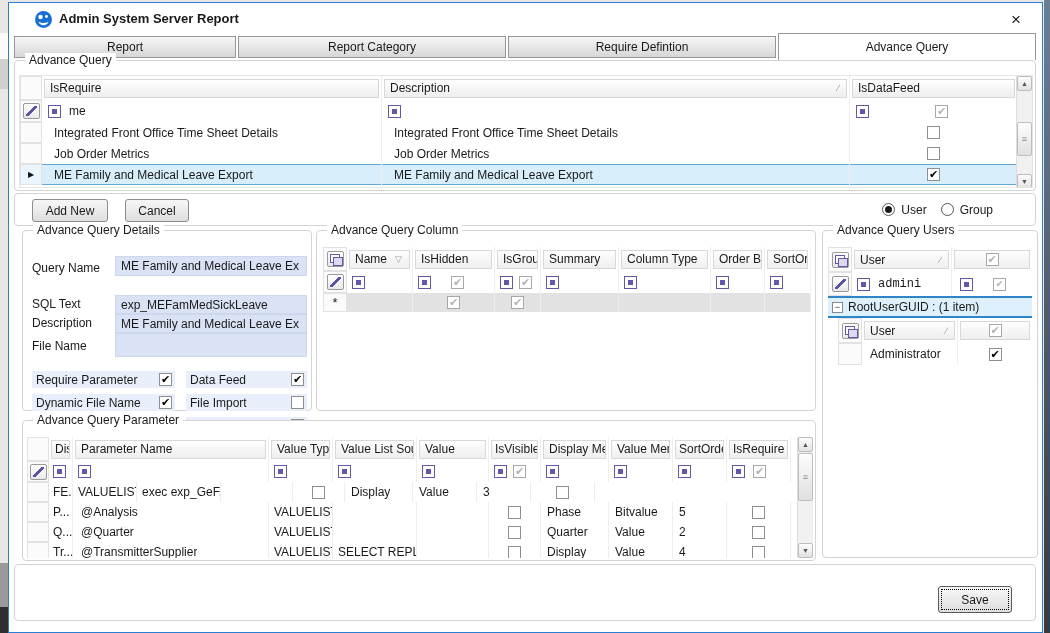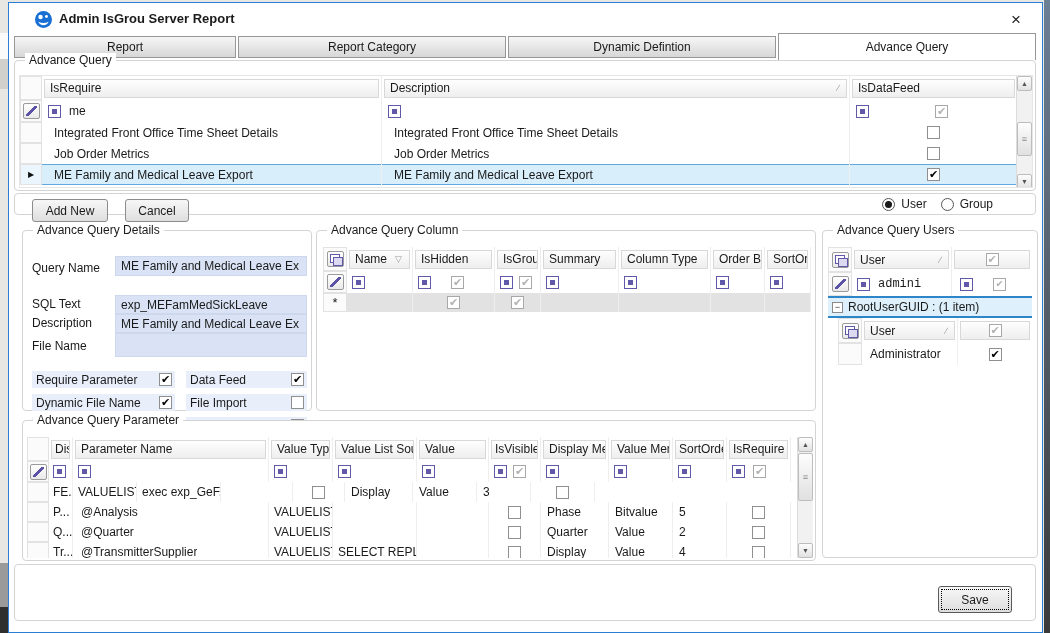--- a/index.html
+++ b/index.html
@@ -76,32 +76,32 @@
 
 <div class="window">
 
   <div class="titlebar">
     <svg class="app-icon" viewBox="0 0 16 16">
       <circle cx="8" cy="8" r="8" fill="#1a6fd4"></circle>
       <circle cx="5.2" cy="5.6" r="2.1" fill="#fff"></circle>
       <circle cx="10.8" cy="5.2" r="1.4" fill="#fff"></circle>
       <path d="M3.2 10.2 a5.2 5.2 0 0 0 9.6 0 q-4.8 2.4 -9.6 0 z" fill="#fff"></path>
     </svg>
-    <div class="win-title">Admin IsGrou Server Report</div>
+    <div class="win-title">Admin System Server Report</div>
     <div class="close-btn">×</div>
   </div>
 
   <div class="tab" style="left:229px;width:268px;">
       <span>Report Category</span>
     </div>
   <div class="tab" style="left:5px;width:222px;">
       <span>Report</span>
     </div>
   <div class="tab" style="left:499px;width:268px;">
-      <span>Dynamic Defintion</span>
+      <span>Require Defintion</span>
     </div>
   <div class="tab active" style="left:769px;width:258px;">
       <span>Advance Query</span>
     </div>
 
   <div class="gb" style="left:5px;top:57px;width:1022px;height:131px;">
     <div class="gb-label">Advance Query</div>
     <div class="grid" style="left:4px;top:14px;width:1014px;height:113px;">
 
       <div class="grow" style="height:24px;">
@@ -181,21 +181,21 @@
       </div>
 
       <div class="vscroll" style="right:0;top:0;height:113px;">
         <div class="sbtn" style="top:0;">▲</div>
         <div class="sthumb" style="top:46px;height:34px;">≡</div>
         <div class="sbtn" style="bottom:0;">▼</div>
       </div>
     </div>
   </div>
 
-  <div class="gb" style="left:5px;top:190px;width:1022px;height:22px;border-radius:4px;">
+  <div class="gb" style="left:5px;top:190px;width:1022px;height:33px;border-radius:4px;">
     <div class="btn" style="position:absolute;left:17px;top:5px;width:76px;height:23px;">
         <span>Add New</span>
       </div>
     <div class="btn" style="position:absolute;left:110px;top:5px;width:64px;height:23px;">
         <span>Cancel</span>
       </div>
     <div style="position:absolute;right:42px;top:0;height:100%;display:flex;align-items:center;gap:6px;">
       <span class="radio on"></span>
       <span>User</span>
       <span class="radio" style="margin-left:8px;"></span>

